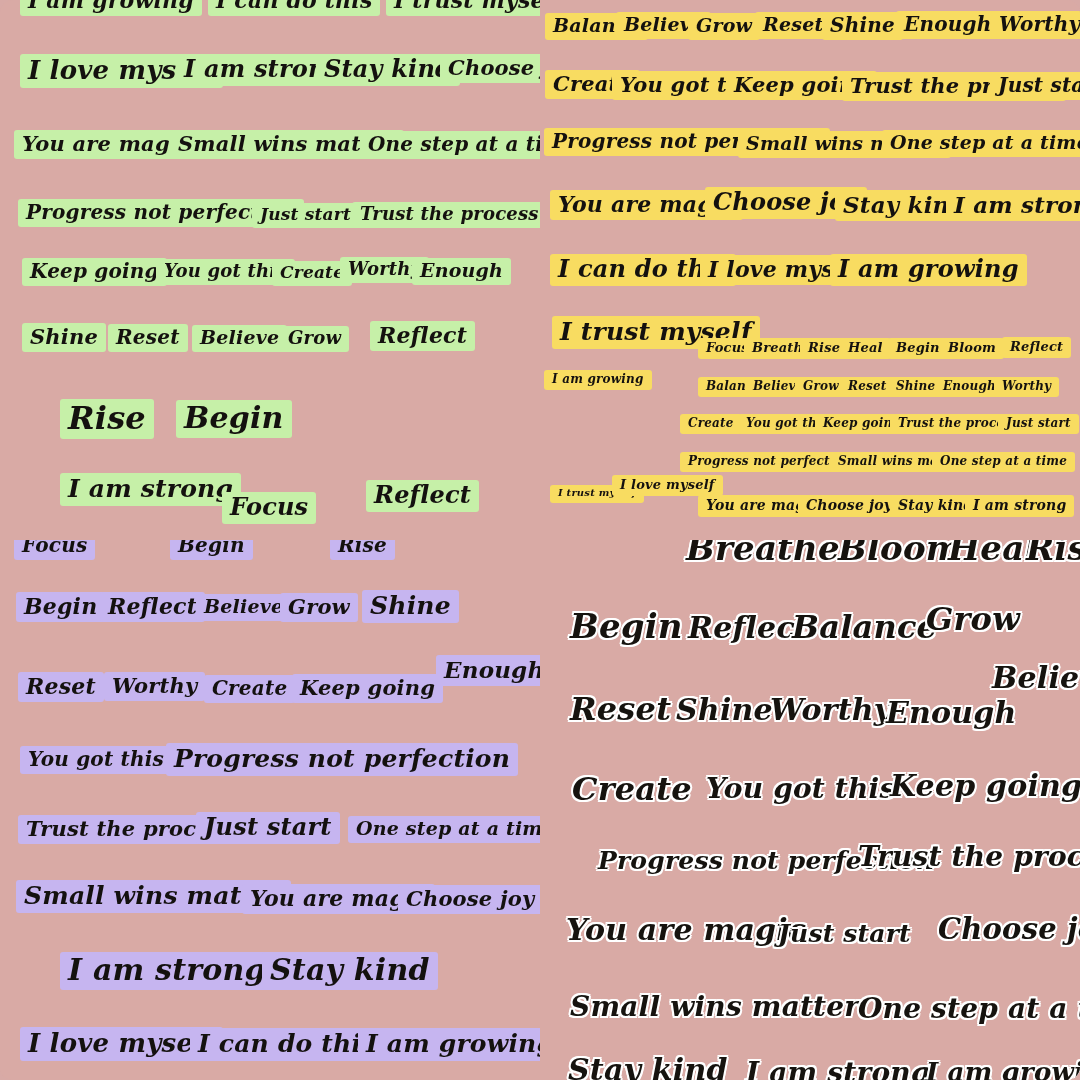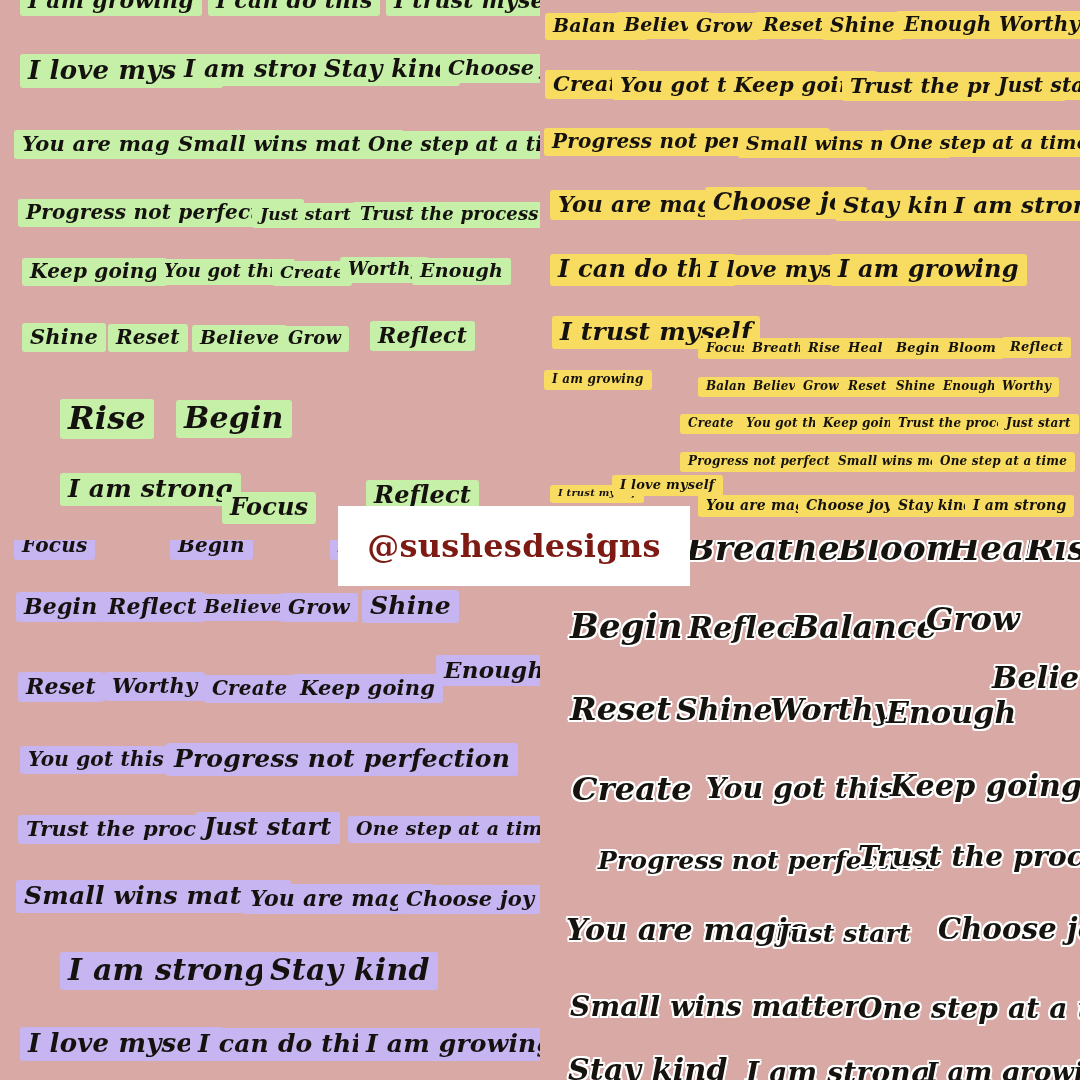--- a/index.html
+++ b/index.html
@@ -7,20 +7,21 @@
     padding: 0;
     background: #d8aaa6;
   }
   #page {
     position: relative;
     width: 1080px;
     height: 1080px;
     overflow: hidden;
     background: #d8aaa6;
     font-family: "DejaVu Serif", serif;
+    border-radius: 13px;
   }
   .quad {
     position: absolute;
     width: 540px;
     height: 540px;
     overflow: hidden;
     box-sizing: border-box;
   }
   #q-tl { left: 0;   top: 0;   background: #d9aaa5; }
   #q-tr { left: 540px; top: 0; background: #d9aaa5; }
@@ -222,16 +223,13 @@
       <div class="sticker plain" style="left: 18px; top: 372px; font-size: 30px;">You are magic</div>
       <div class="sticker plain" style="left: 230px; top: 378px; font-size: 25px;">Just start</div>
       <div class="sticker plain" style="left: 390px; top: 372px; font-size: 29px;">Choose joy</div>
       <div class="sticker plain" style="left: 22px; top: 450px; font-size: 28px;">Small wins matter</div>
       <div class="sticker plain" style="left: 310px; top: 452px; font-size: 28px;">One step at a time</div>
       <div class="sticker plain" style="left: 20px; top: 512px; font-size: 30px;">Stay kind</div>
       <div class="sticker plain" style="left: 198px; top: 516px; font-size: 28px;">I am strong</div>
       <div class="sticker plain" style="left: 378px; top: 516px; font-size: 26px;">I am growing</div>
     </div>
 
-  <div class="banner" id="banner-handle">
-    <span>@sushesdesigns</span>
-  </div>
 </div>
 
 </body></html>

